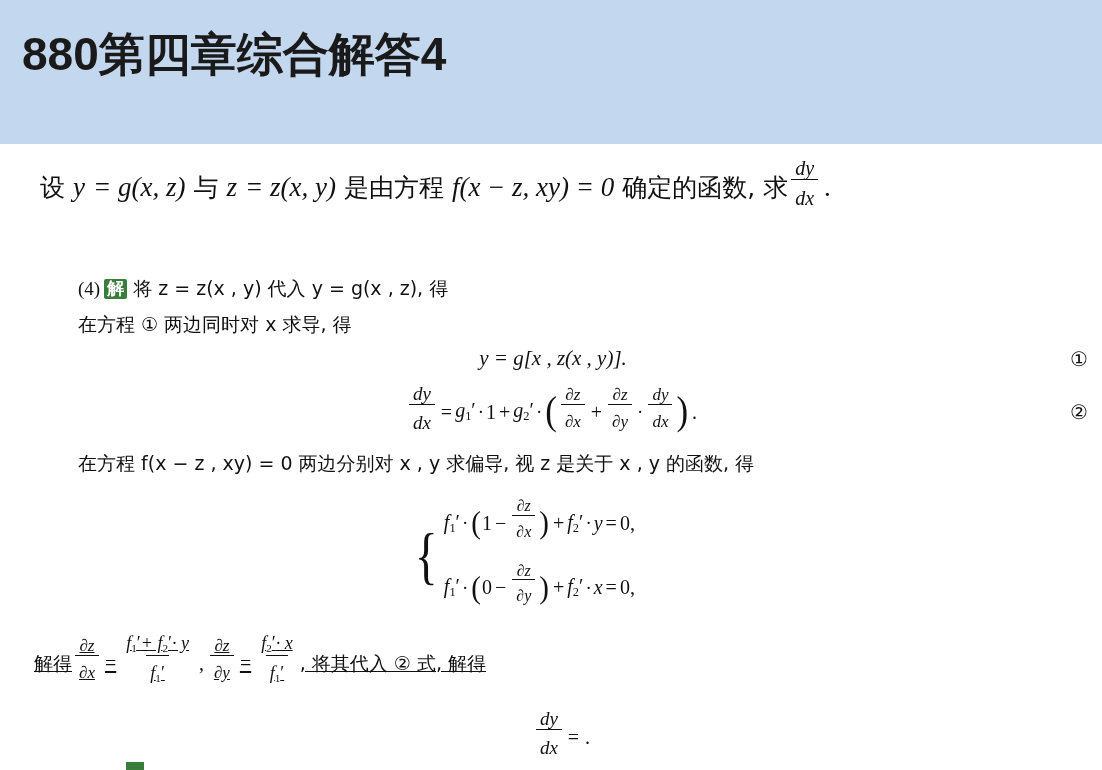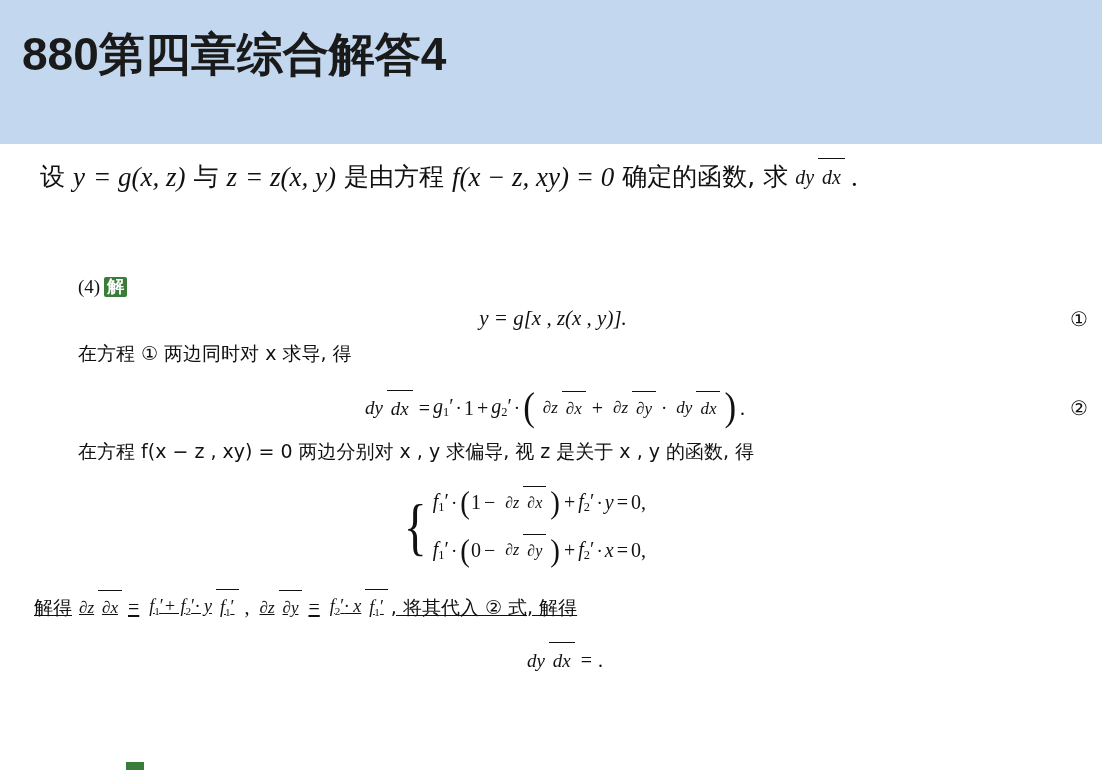--- a/index.html
+++ b/index.html
@@ -56,21 +56,21 @@
     white-space: nowrap;
   }
   .cn { font-family: "DejaVu Sans", sans-serif; font-size: 25px; }
   .mi { font-family: "Liberation Serif", serif; font-style: italic; }
   .mn { font-family: "Liberation Serif", serif; font-style: normal; }
   .op { font-family: "Liberation Serif", serif; font-style: normal; padding: 0 3px; }
   .sp { display: inline-block; width: 8px; }
   
   .frac {
     display: inline-flex;
-    flex-direction: row;
+    flex-direction: column;
     align-items: center;
     vertical-align: middle;
     margin: 0 3px;
     line-height: 1.05;
   }
   .frac .num { padding: 0 4px; }
   .frac .den { padding: 8px 4px; border-top: 1.3px solid #111; }
   .frac.small { font-size: 20px; }
   
   .solution {
@@ -200,29 +200,30 @@
       </span>
       <span class="op">.</span>
     </div>
   </div>
 
   <div class="solution">
 
     <div class="sol-row">
       <span class="label-num">(4)</span>
       <span class="jie-box">解</span>
+      <span class="cn" style="font-size:19px;">将 z = z(x , y) 代入 y = g(x , z), 得</span>
+    </div>
+
+    <div class="sol-row" style="margin-top:10px;">
+      <span class="cn" style="font-size:19px;">在方程 ① 两边同时对 x 求导, 得</span>
     </div>
 
     <div class="sol-row sol-center" style="margin-top:8px;">
       <span class="mi" style="font-size:21px;">y = g[x , z(x , y)].</span>
       <span class="eqnum">①</span>
-    </div>
-
-    <div class="sol-row" style="margin-top:10px;">
-      <span class="cn" style="font-size:19px;">在方程 ① 两边同时对 x 求导, 得</span>
     </div>
 
     <div class="sol-row sol-center" style="margin-top:14px; height:54px;">
       <span class="frac" style="font-size:19px;">
         <span class="num mi">dy</span>
         <span class="den mi">dx</span>
       </span>
       <span class="op">=</span>
       <span class="mi">g<sub class="sb">1</sub><span class="prime">′</span></span>
       <span class="dot">·</span>
@@ -243,21 +244,21 @@
       <span class="dot">·</span>
       <span class="frac" style="font-size:17px;">
         <span class="num mi">dy</span>
         <span class="den mi">dx</span>
       </span>
       <span class="paren-big">)</span>
       <span class="op">.</span>
       <span class="eqnum">②</span>
     </div>
 
-    <div class="sol-row" style="margin-top:4px;">
+    <div class="sol-row" style="margin-top:12px;">
       <span class="cn" style="font-size:19px;">在方程 f(x − z , xy) = 0 两边分别对 x , y 求偏导, 视 z 是关于 x , y 的函数, 得</span>
     </div>
 
     <div class="sol-row" style="margin-top:14px; justify-content:center; padding-right:120px;">
       <span class="sys">
         <span class="brace">{</span>
         <span class="sys-rows">
 
           <span class="sys-line">
             <span class="mi">f<sub class="sb">1</sub><span class="prime">′</span></span>

